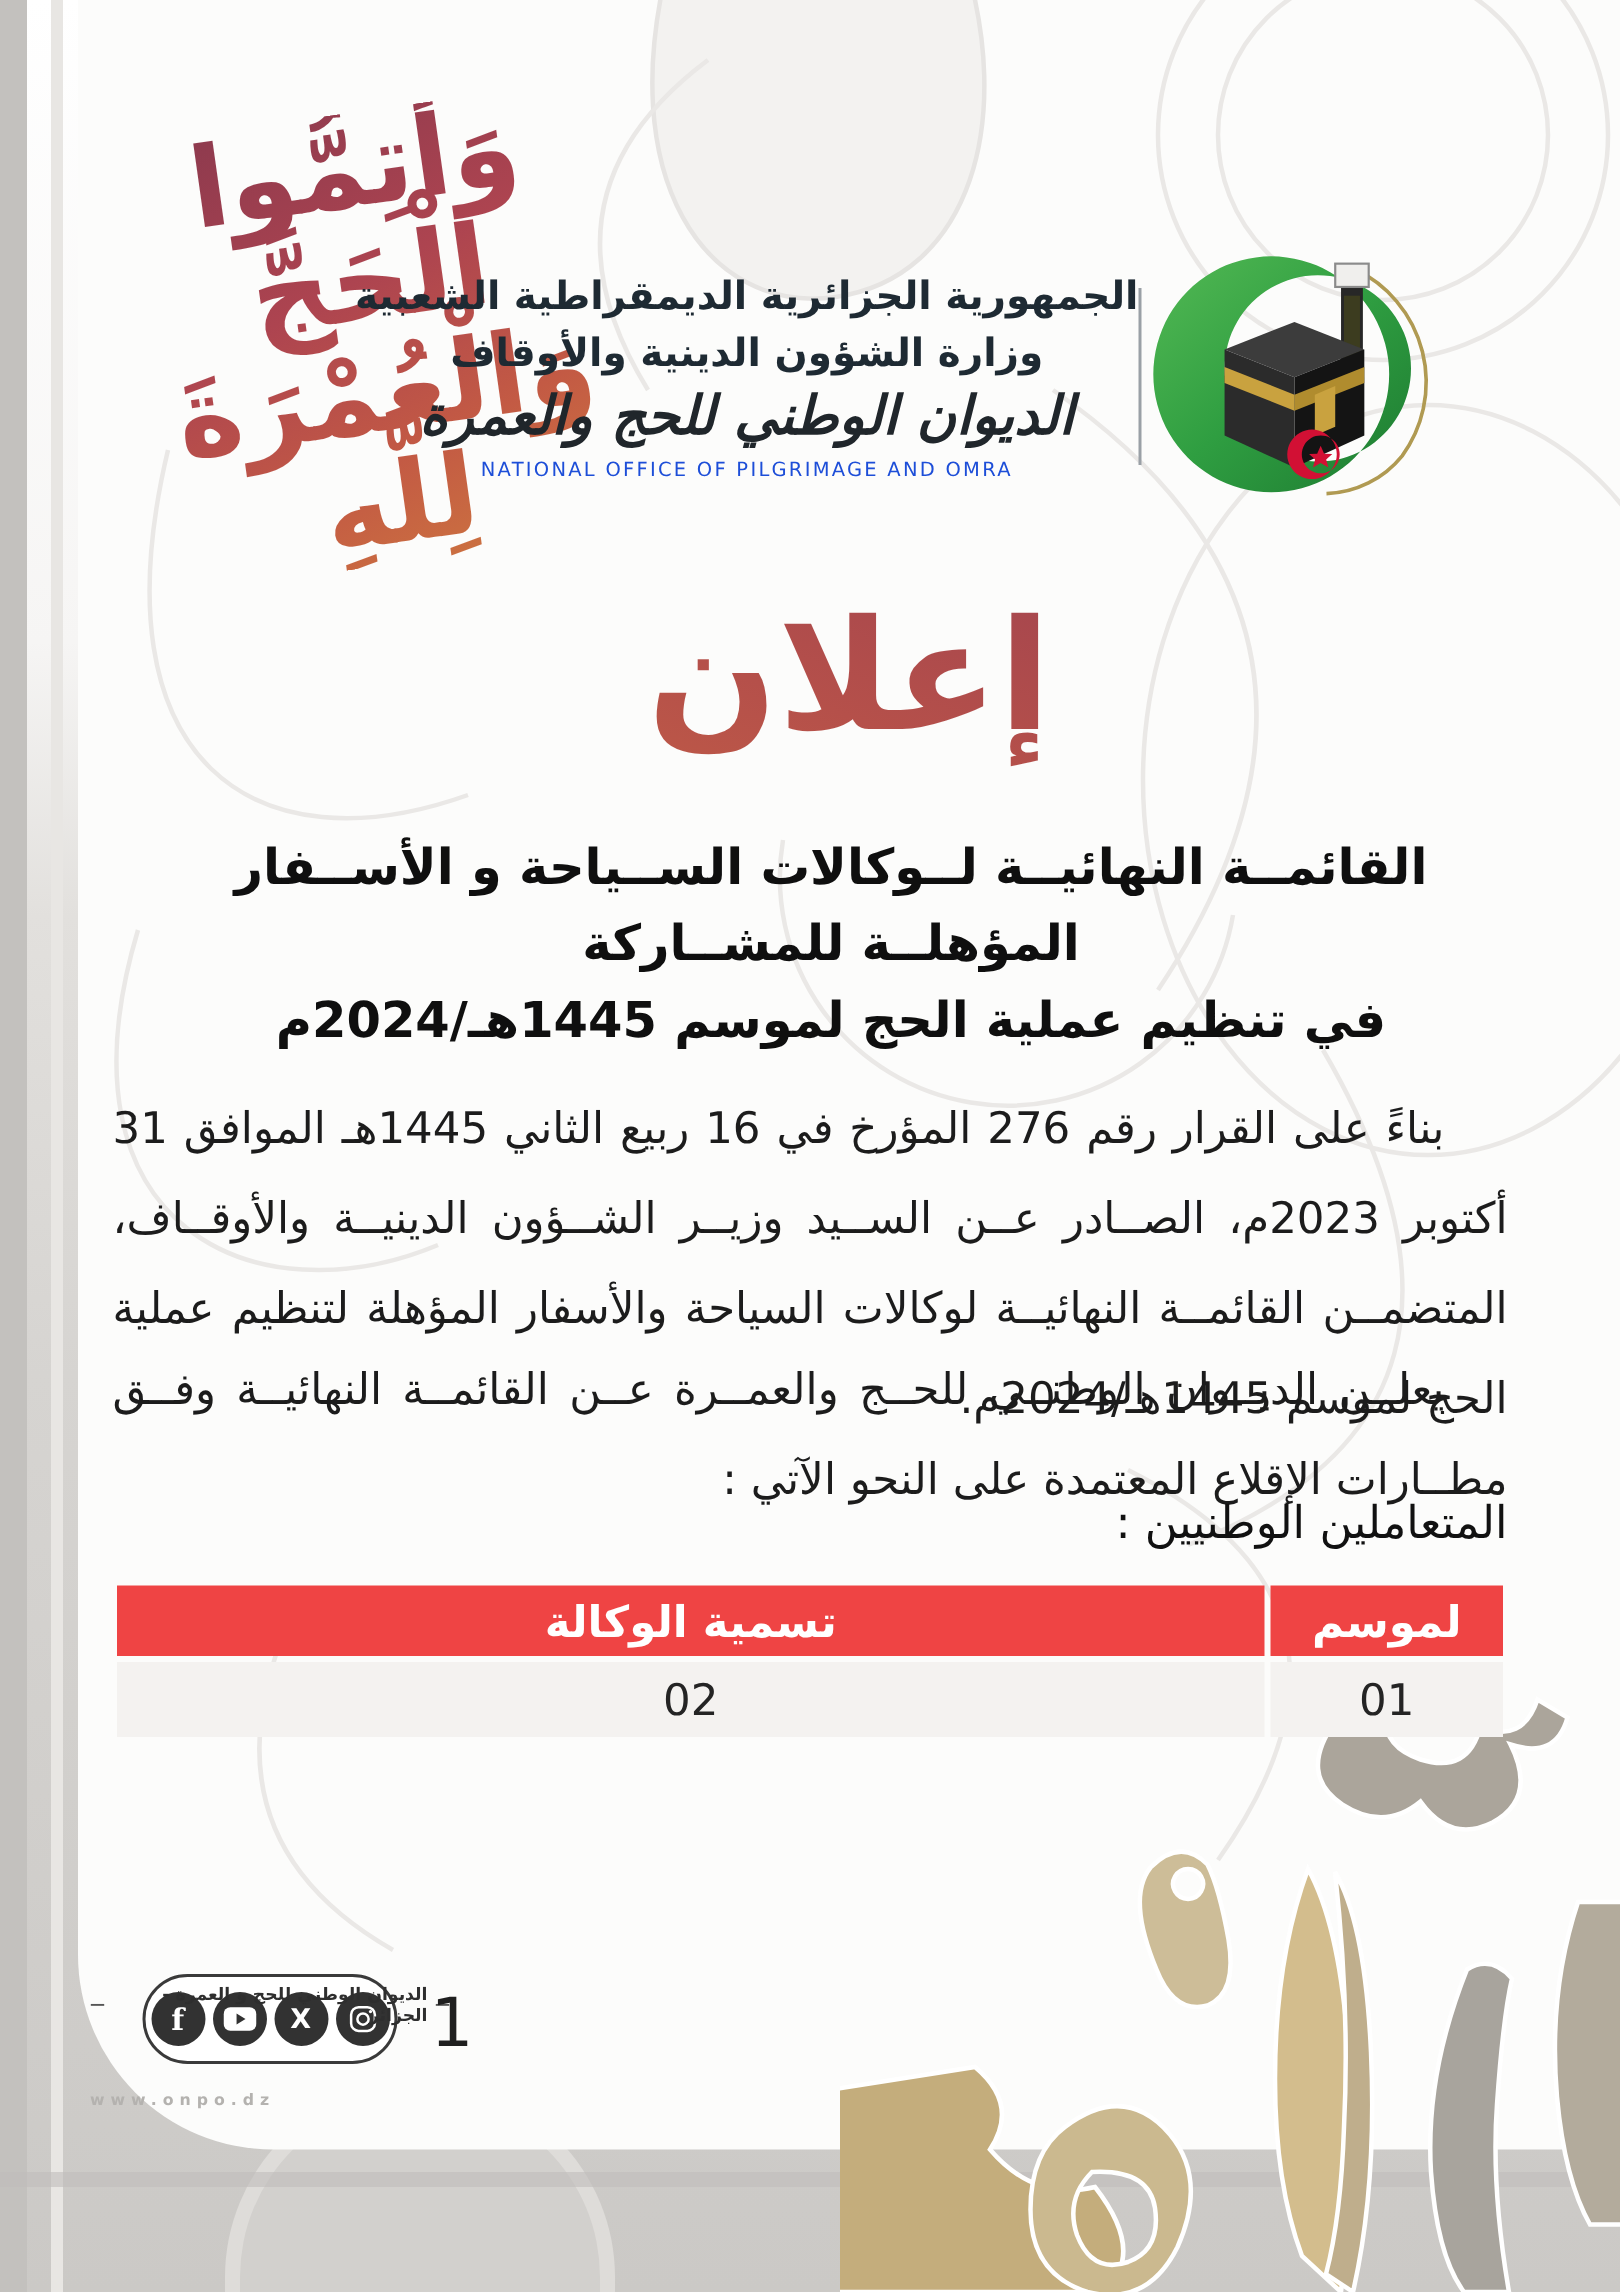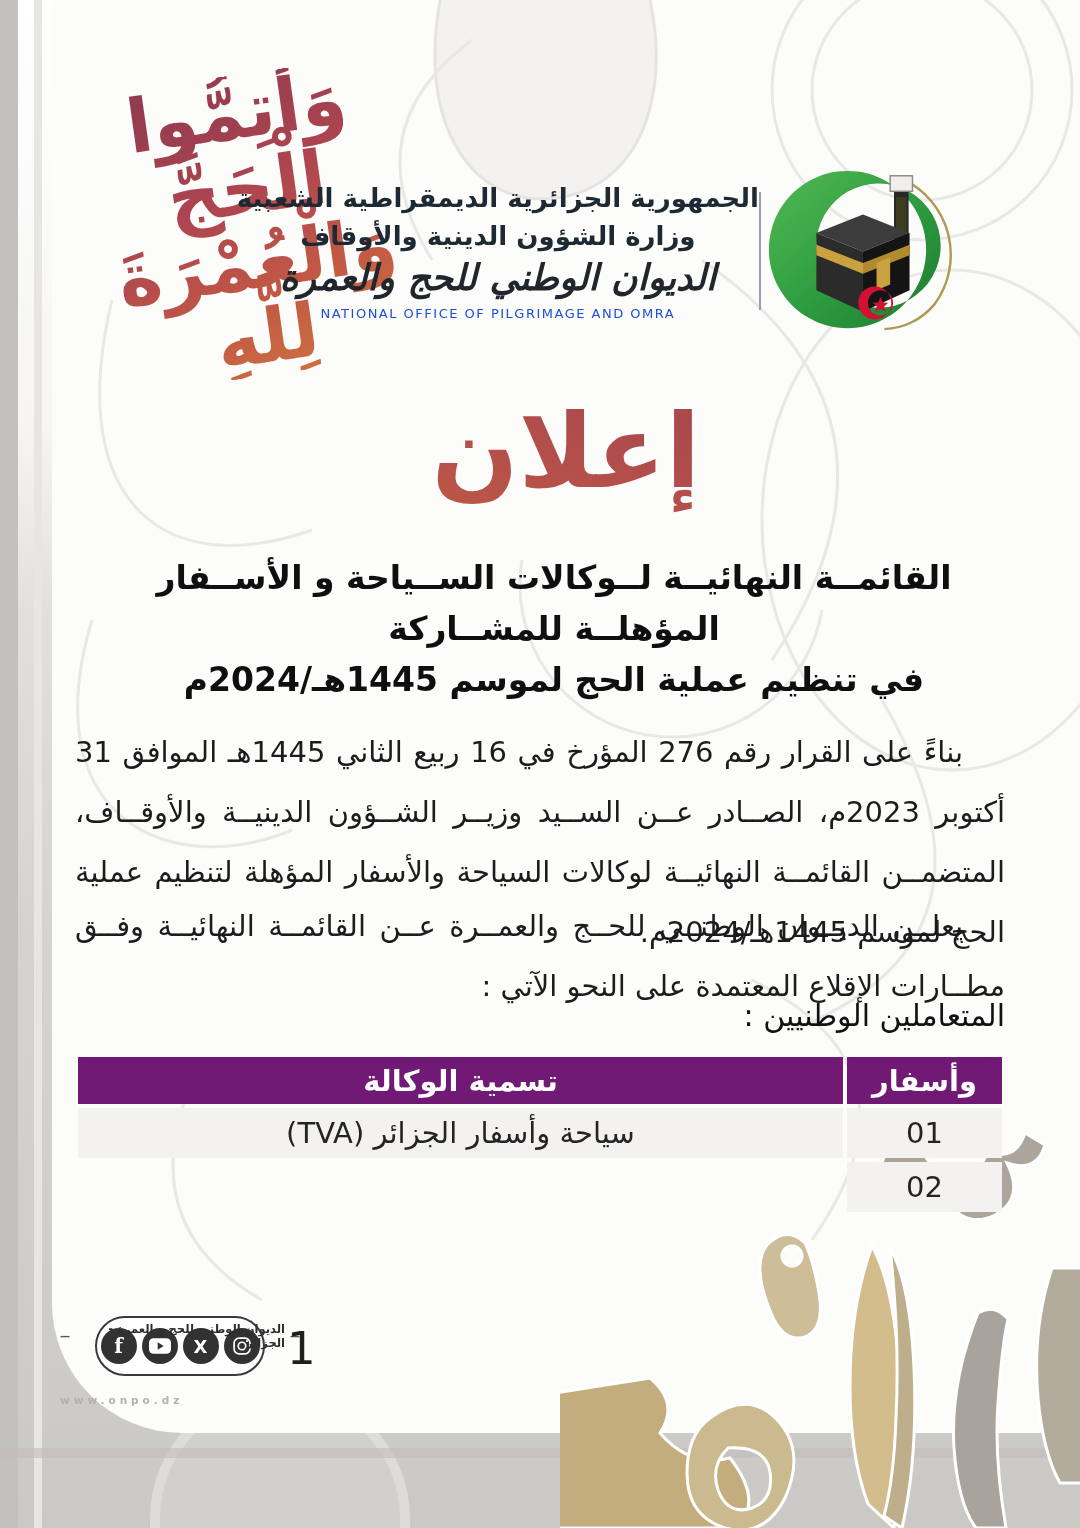--- a/index.html
+++ b/index.html
@@ -119,21 +119,21 @@
     grid-template-columns:155px 1fr;
     grid-auto-rows:auto;
     gap:4px;
     background:transparent;
   }
   .agency-table .cell {
     display:flex; align-items:center; justify-content:center;
     font-size:29px;
   }
   .agency-table .th {
-    background:#701a75; color:#ffffff; height:47px; font-weight:600;
+    background:#ef4444; color:#ffffff; height:47px; font-weight:600;
   }
   .agency-table .td {
     background:#f4f2f0; color:#242424; height:50px;
   }
 
   
   .social-pill {
     position:absolute; left:95px; top:1316px;
     width:170px; height:60px;
     border:2.5px solid #3a3a3a; border-radius:40px;
@@ -257,25 +257,24 @@
     <div>القائمــة النهائيــة لــوكالات الســياحة و الأســفار المؤهلــة للمشــاركة</div>
     <div>في تنظيم عملية الحج لموسم 1445هـ/2024م</div>
   </div>
 
   <div class="para para1">بناءً على القرار رقم 276 المؤرخ في 16 ربيع الثاني 1445هـ الموافق 31 أكتوبر 2023م، الصــادر عــن الســيد وزيــر الشــؤون الدينيــة والأوقــاف، المتضمــن القائمــة النهائيــة لوكالات السياحة والأسفار المؤهلة لتنظيم عملية الحج لموسم 1445هـ/2024م.</div>
   <div class="para para2">يعلــن الديــوان الوطنــي للحــج والعمــرة عــن القائمــة النهائيــة وفــق مطــارات الإقلاع المعتمدة على النحو الآتي :</div>
 
   <div class="operators-label">المتعاملين الوطنيين :</div>
 
   <div class="agency-table">
-    <div class="cell th">وأسفار</div>
+    <div class="cell th">لموسم</div>
     <div class="cell th">تسمية الوكالة</div>
 
     <div class="cell td">01</div>
-    <div class="cell td">سياحة وأسفار الجزائر (TVA)</div>
 
     <div class="cell td">02</div>
   </div>
 
   <div class="social-pill">
     <div class="soc">
         <span style="font-family:'DejaVu Serif',serif;">f</span>
       </div>
     <div class="soc">
       <svg width="22" height="16" viewBox="0 0 24 17">

